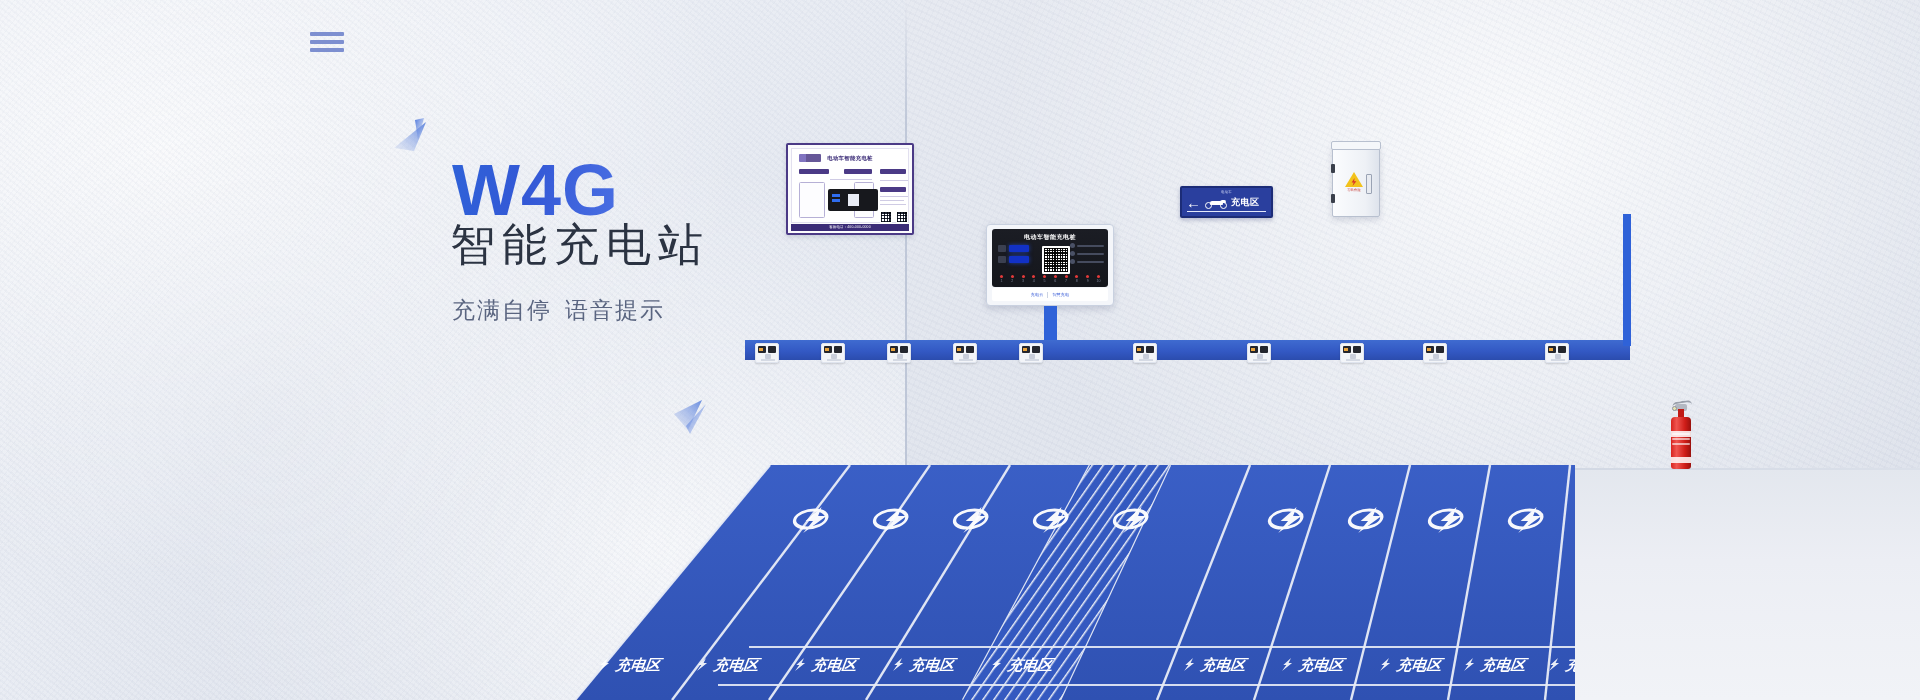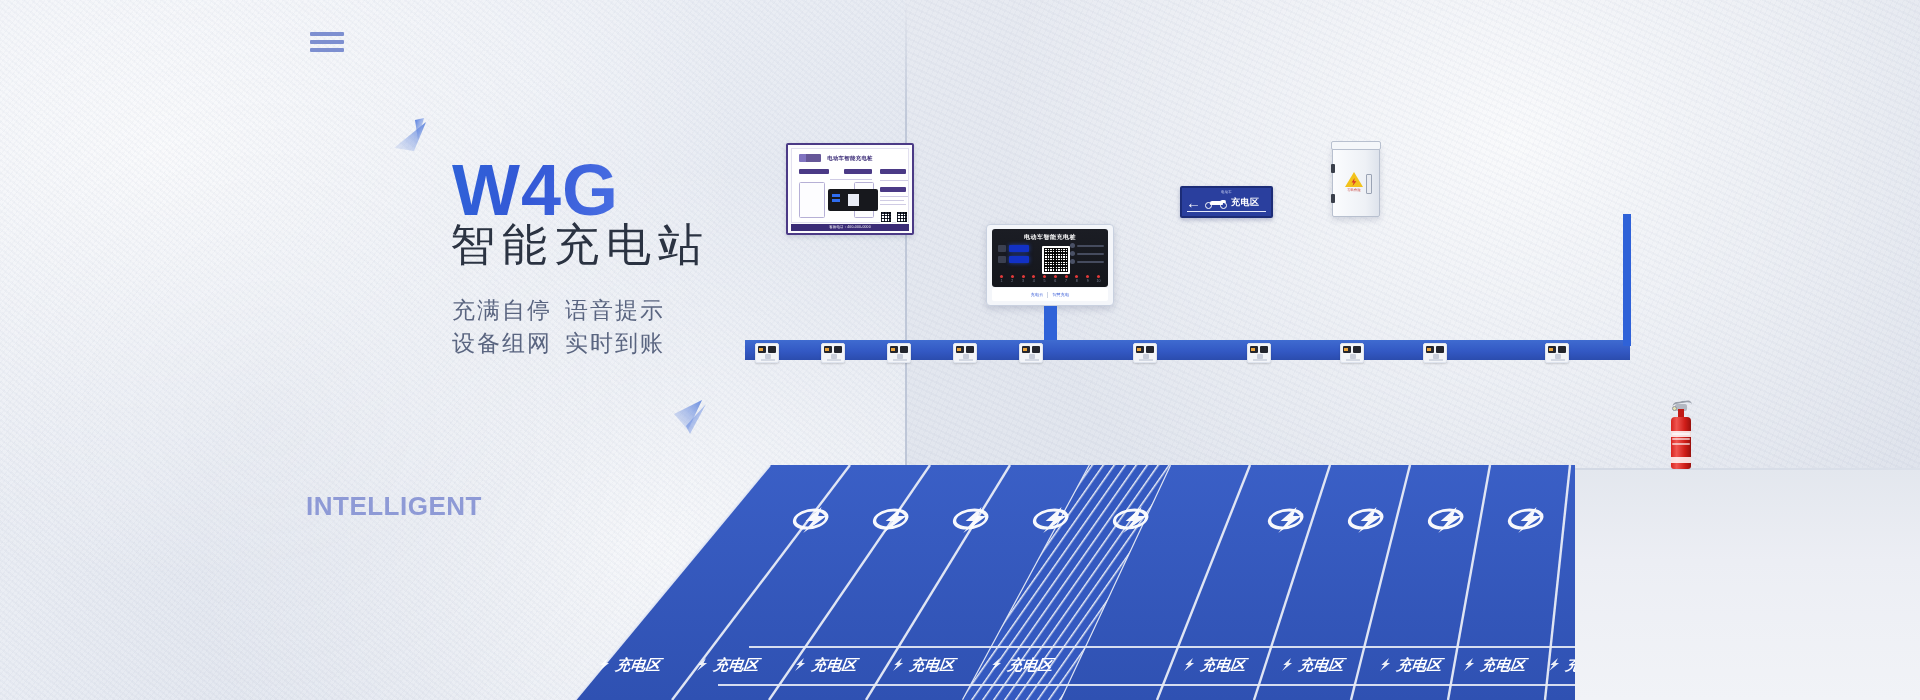--- a/index.html
+++ b/index.html
@@ -289,28 +289,23 @@
 
   <div class="copy">
     <div class="title-w4g">W4G</div>
     <div class="title-cn">智能充电站</div>
 
     <div class="features">
       <div class="row">
         <span class="c1">充满自停</span>
         <span class="c2">语音提示</span>
       </div>
-      <div class="row">
-        <span class="c1">设备组网</span>
-        <span class="c2">实时到账</span>
-      </div>
     </div>
 
     <div class="eng">
-      <div>INTELLIGENT</div>
     </div>
   </div>
 
   <div class="poster">
     <div class="poster-inner">
       <div class="poster-logo"></div>
       <div class="poster-title">电动车智能充电桩</div>
 
       <div class="p-tagbar" style="left:7px; top:20px; width:30px;"></div>
       <div class="p-tagbar" style="left:52px; top:20px; width:28px;"></div>

